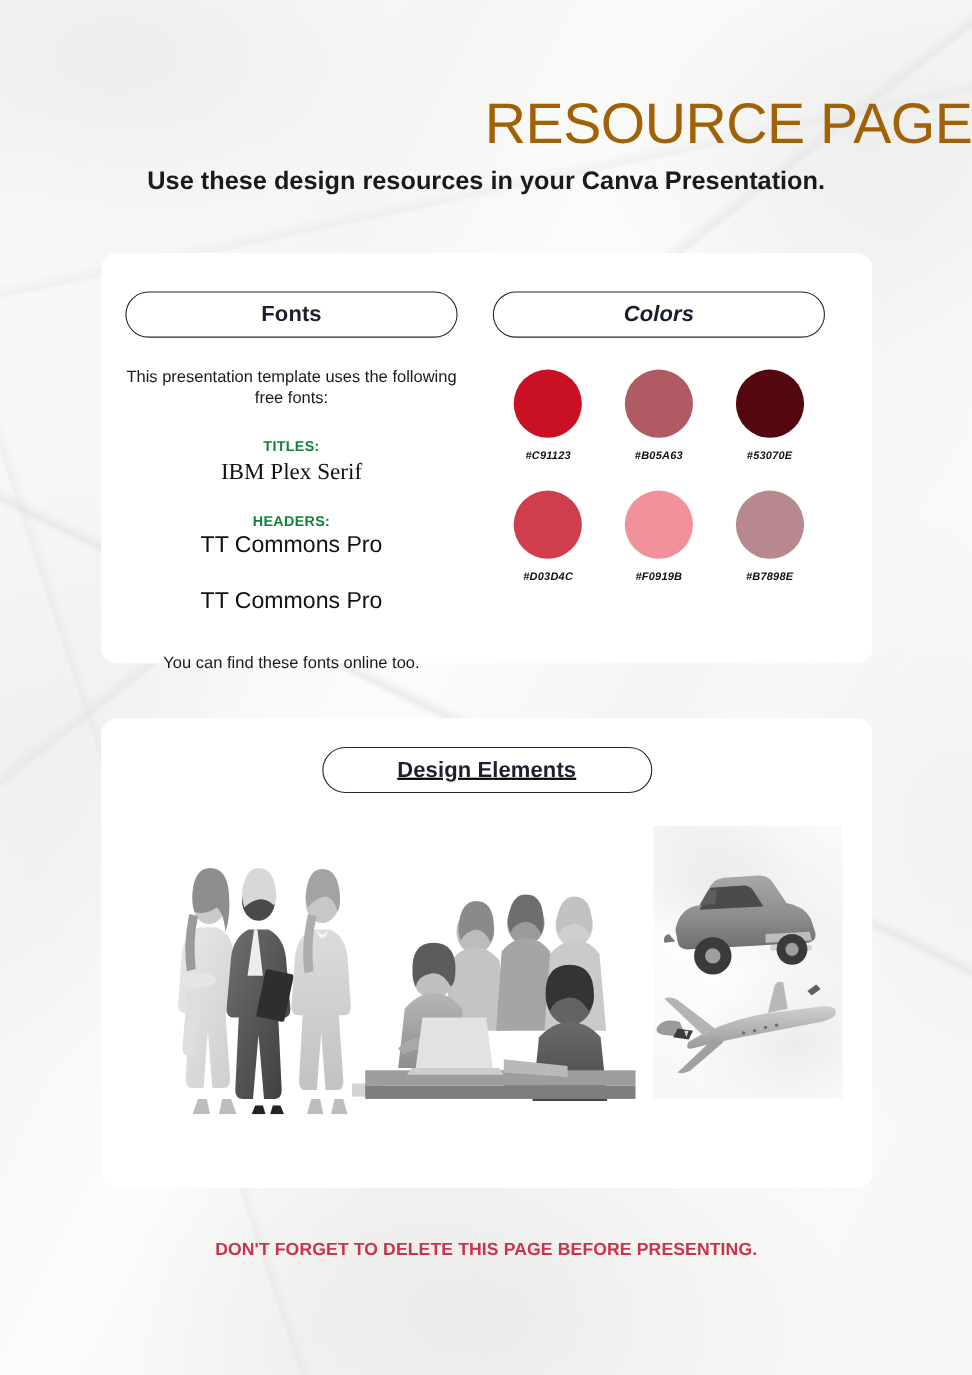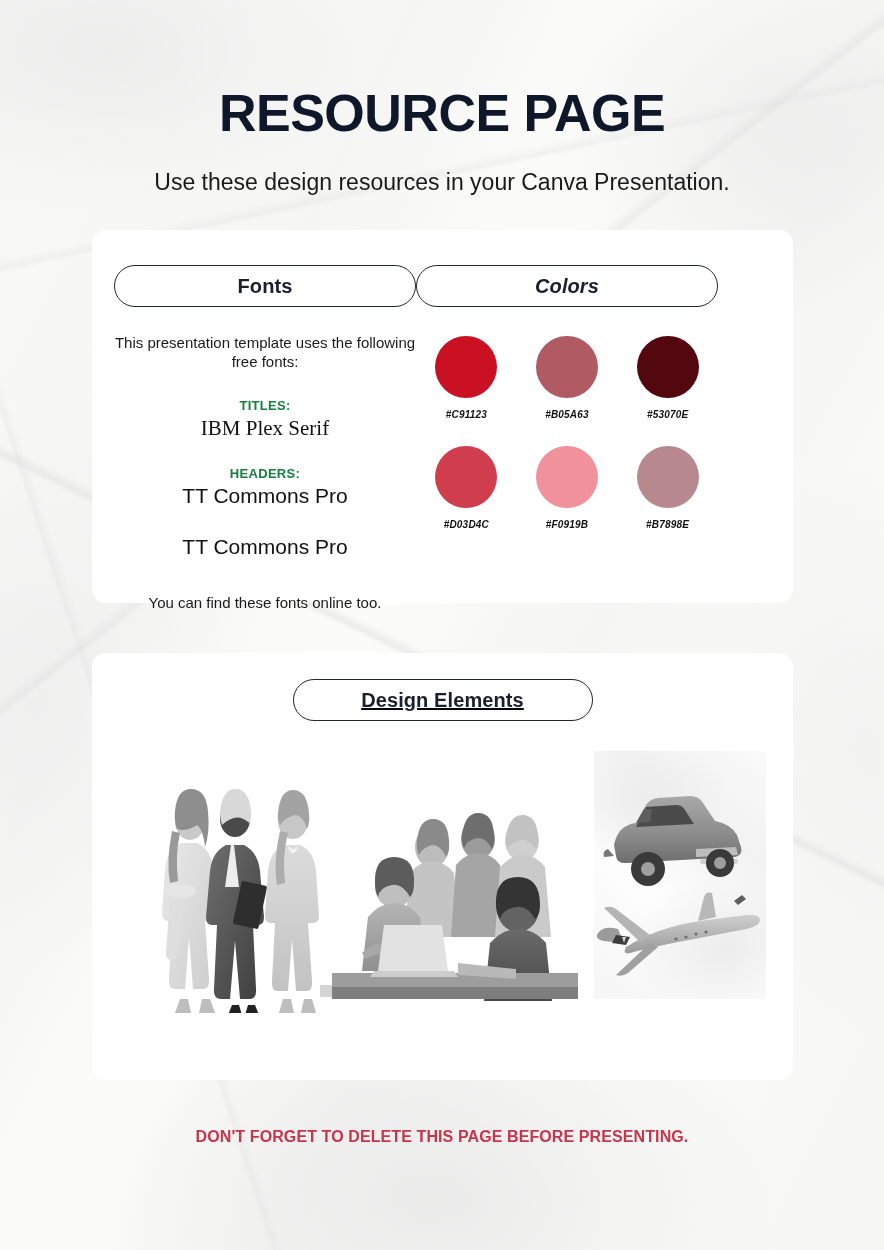--- a/index.html
+++ b/index.html
@@ -43,30 +43,31 @@
   }
 
   .page { position: relative; z-index: 1; width: 884px; height: 1250px; }
 
   
   .header { padding-top: 86px; text-align: center; }
 
   .page-title {
     font-family: "Liberation Sans", sans-serif;
     font-size: 52px;
+    font-weight: 400;
+    letter-spacing: -0.5px;
+    color: #a16207;
+    line-height: 1.05;
+    text-align: right;
+  }
+
+  .page-subtitle {
+    margin-top: 10px;
+    font-size: 23px;
     font-weight: 700;
-    letter-spacing: -0.5px;
-    color: #0f172a;
-    line-height: 1.05;
-  }
-
-  .page-subtitle {
-    margin-top: 28px;
-    font-size: 23px;
-    font-weight: 400;
     color: #1a1a1a;
     line-height: 1.2;
   }
 
   
   .card {
     position: absolute;
     left: 92px;
     width: 701px;
     background: #ffffff;
@@ -86,21 +87,21 @@
     background: #fff;
   }
   .pill-label {
     font-size: 20px;
     font-weight: 700;
     color: #1b1e2e;
     letter-spacing: 0.1px;
   }
 
   
-  .cols { display: flex; padding: 35px 22px 0 22px; }
+  .cols { display: flex; padding: 35px 22px 0 22px; gap: 32px; }
   .col-fonts { width: 302px; }
   .col-colors { width: 302px; font-style: italic; }
 
   .fonts-intro {
     margin-top: 27px;
     text-align: center;
     font-size: 15px;
     color: #1a1a1a;
     line-height: 1.25;
   }

